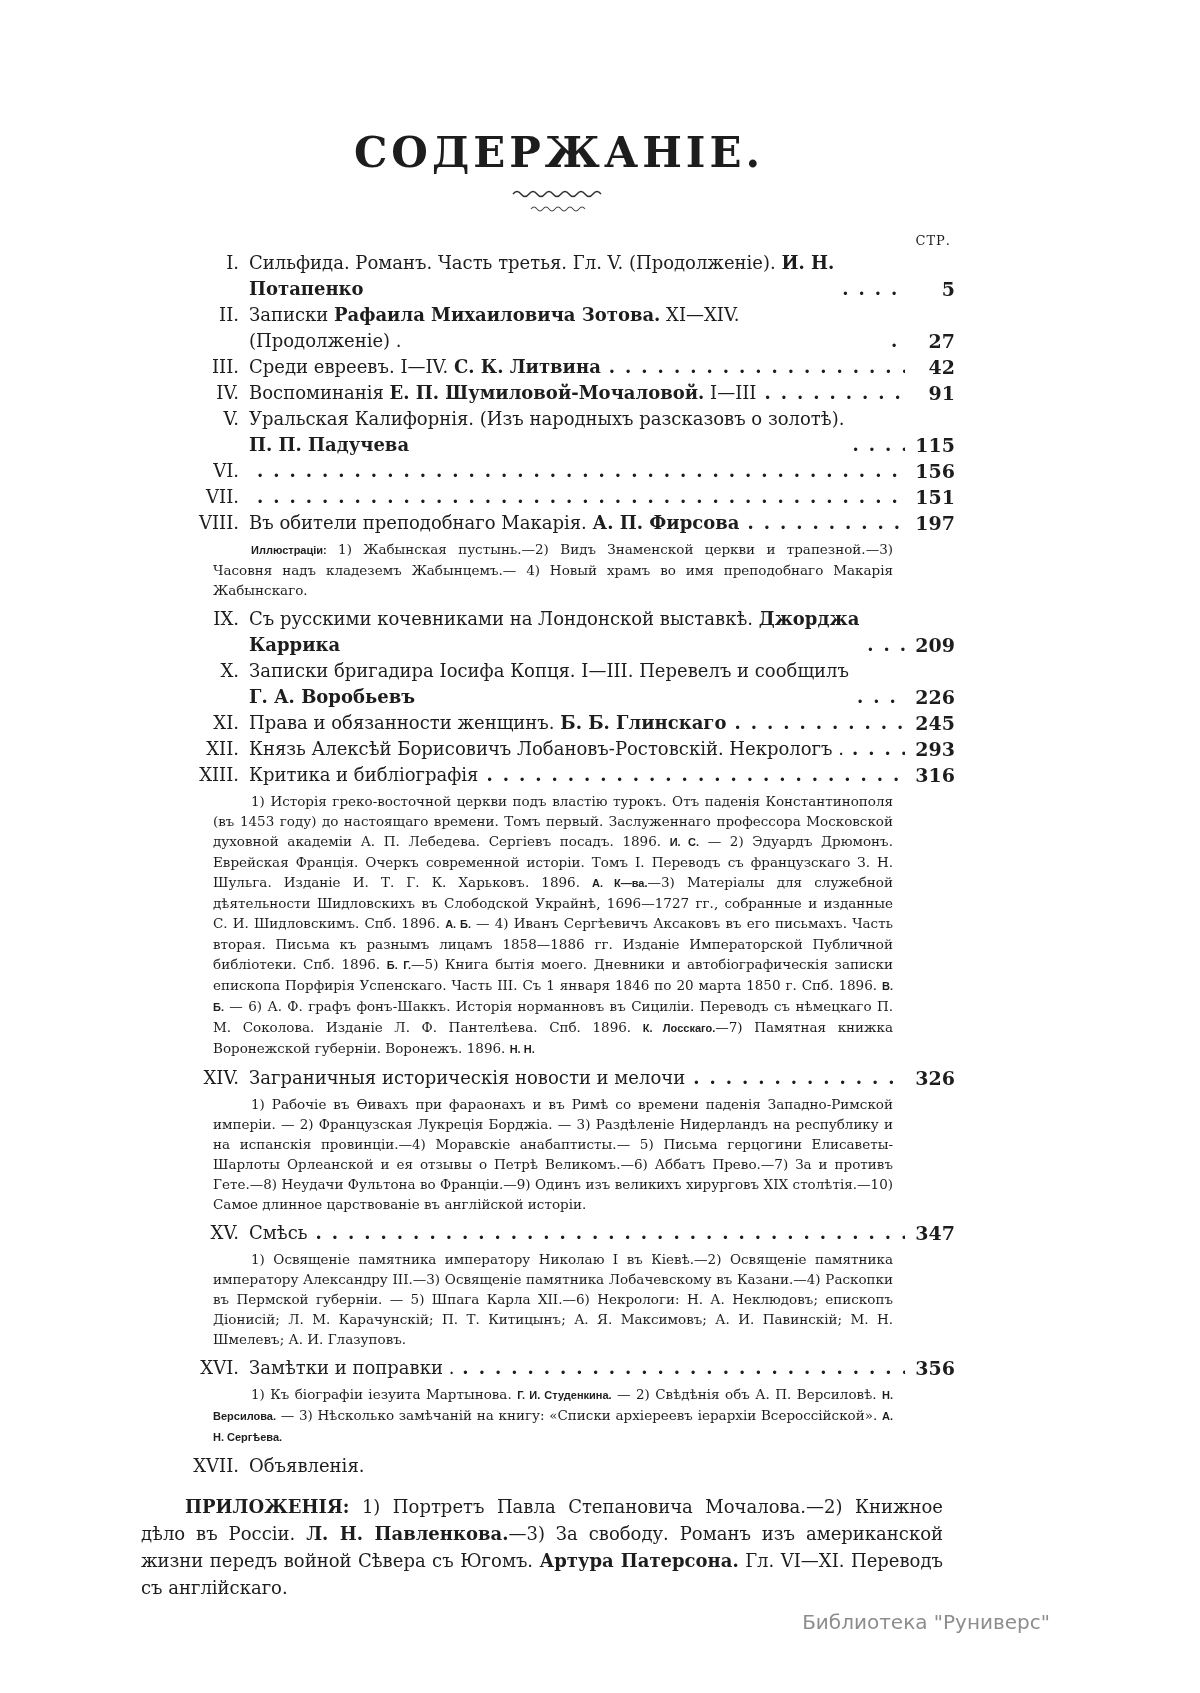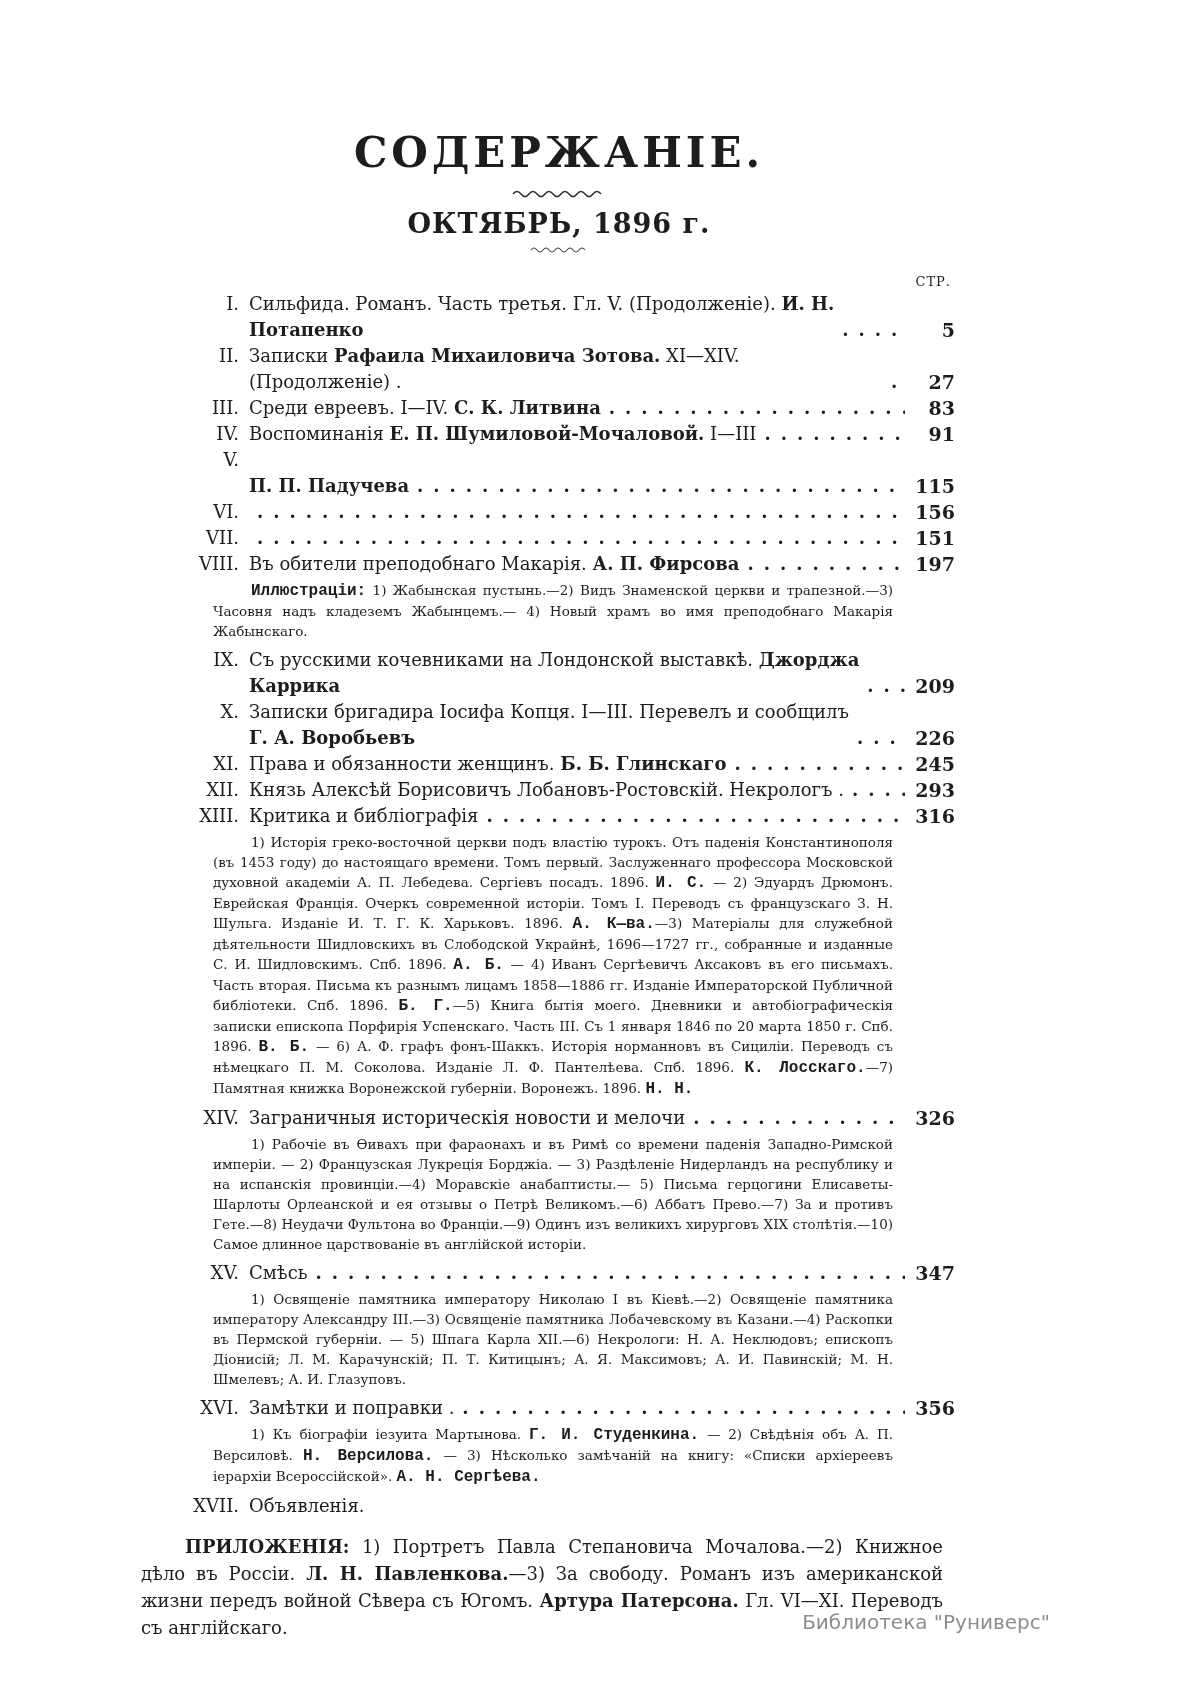--- a/index.html
+++ b/index.html
@@ -23,21 +23,21 @@
   .b{font-weight:700;}
   .leader{
     flex:1 1 0;min-width:14px;overflow:hidden;white-space:nowrap;
     align-self:flex-end;letter-spacing:10px;padding-left:8px;font-weight:700;
   }
   .pagenum{flex:0 0 50px;text-align:right;align-self:flex-end;font-weight:700;font-size:19px;}
   .note{
     font-size:13.5px;line-height:20px;text-align:justify;
     margin:3px 62px 6px 50px;text-indent:38px;
   }
-  .note-name{font-family:Liberation Mono, monospace;font-weight:700;font-size:16px;margin-top:44px;}
+  .note-name{font-family:Liberation Sans, sans-serif;font-weight:700;font-size:11px;margin-top:44px;}
   .appendix{
     font-size:18px;line-height:27px;text-align:justify;
     margin:14px 12px 0 -22px;text-indent:44px;
   }
   .watermark{
     position:absolute;right:198px;top:1610px;
     font-family:"DejaVu Sans",sans-serif;font-size:20px;color:#8d8d8d;
   }
 </style>
 </head>
@@ -47,21 +47,20 @@
   <div class="content">
 
     <h1 class="doc-title">СОДЕРЖАНІЕ.</h1>
 
     <div class="squiggle">
       <svg width="96" height="10" viewBox="0 0 96 10">
         <path d="M2 6 Q6 1 10 6 T18 6 T26 6 T34 6 T42 6 T50 6 T58 6 T66 6 T74 6 T82 6 T90 6" fill="none" stroke="#2a2a2a" stroke-width="1.4"></path>
       </svg>
     </div>
 
-    <h2 class="issue-title">ОКТЯБРЬ, 1896 г.</h2>
 
     <div class="squiggle small">
       <svg width="60" height="8" viewBox="0 0 60 8">
         <path d="M2 5 Q5 1 8 5 T14 5 T20 5 T26 5 T32 5 T38 5 T44 5 T50 5 T56 5" fill="none" stroke="#4a4a4a" stroke-width="1.1"></path>
       </svg>
     </div>
 
     <div class="str">СТР.</div>
 
     <div class="toc" id="toc">
@@ -79,35 +78,35 @@
             <span class="etext"><span>Записки </span><span class="b">Рафаила Михаиловича Зотова.</span><span> XI—XIV. (Продолженіе) .</span></span>
             <span class="leader">........................................................................................................................</span>
             <span class="pagenum">27</span>
           </div>
         </div>
         <div>
           <div class="entry-row">
             <span class="num">III.</span>
             <span class="etext"><span>Среди евреевъ. I—IV. </span><span class="b">С. К. Литвина</span></span>
             <span class="leader">........................................................................................................................</span>
-            <span class="pagenum">83</span>
+            <span class="pagenum">42</span>
           </div>
         </div>
         <div>
           <div class="entry-row">
             <span class="num">IV.</span>
             <span class="etext"><span>Воспоминанія </span><span class="b">Е. П. Шумиловой-Мочаловой.</span><span> I—III</span></span>
             <span class="leader">........................................................................................................................</span>
             <span class="pagenum">91</span>
           </div>
         </div>
         <div>
           <div class="entry-row">
             <span class="num">V.</span>
-            <span class="etext"><br><span class="b">П. П. Падучева</span></span>
+            <span class="etext"><span>Уральская Калифорнія. (Изъ народныхъ разсказовъ о золотѣ).</span><br><span class="b">П. П. Падучева</span></span>
             <span class="leader">........................................................................................................................</span>
             <span class="pagenum">115</span>
           </div>
         </div>
         <div>
           <div class="entry-row">
             <span class="num">VI.</span>
             <span class="leader">........................................................................................................................</span>
             <span class="pagenum">156</span>
           </div>

